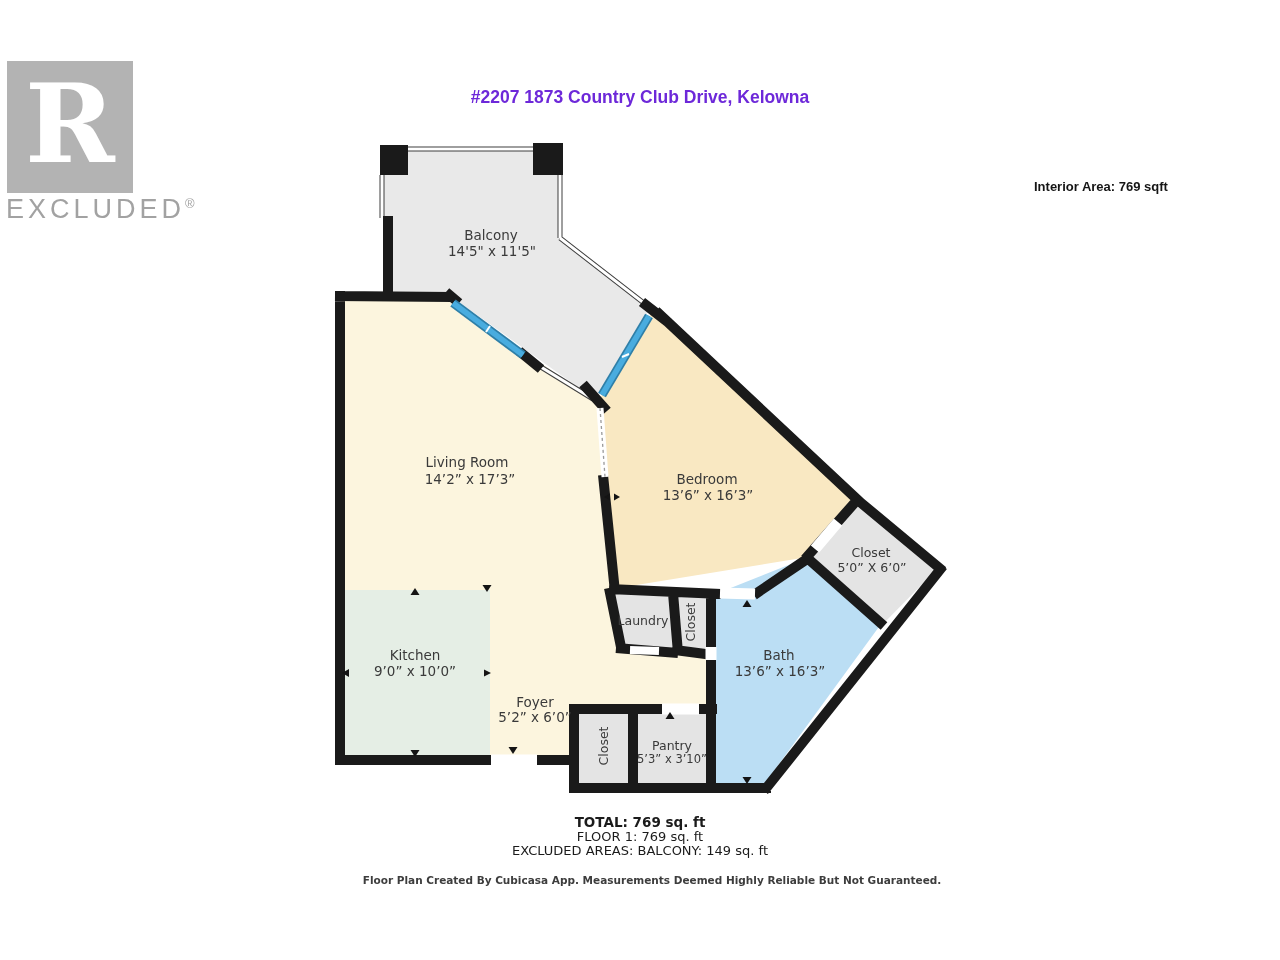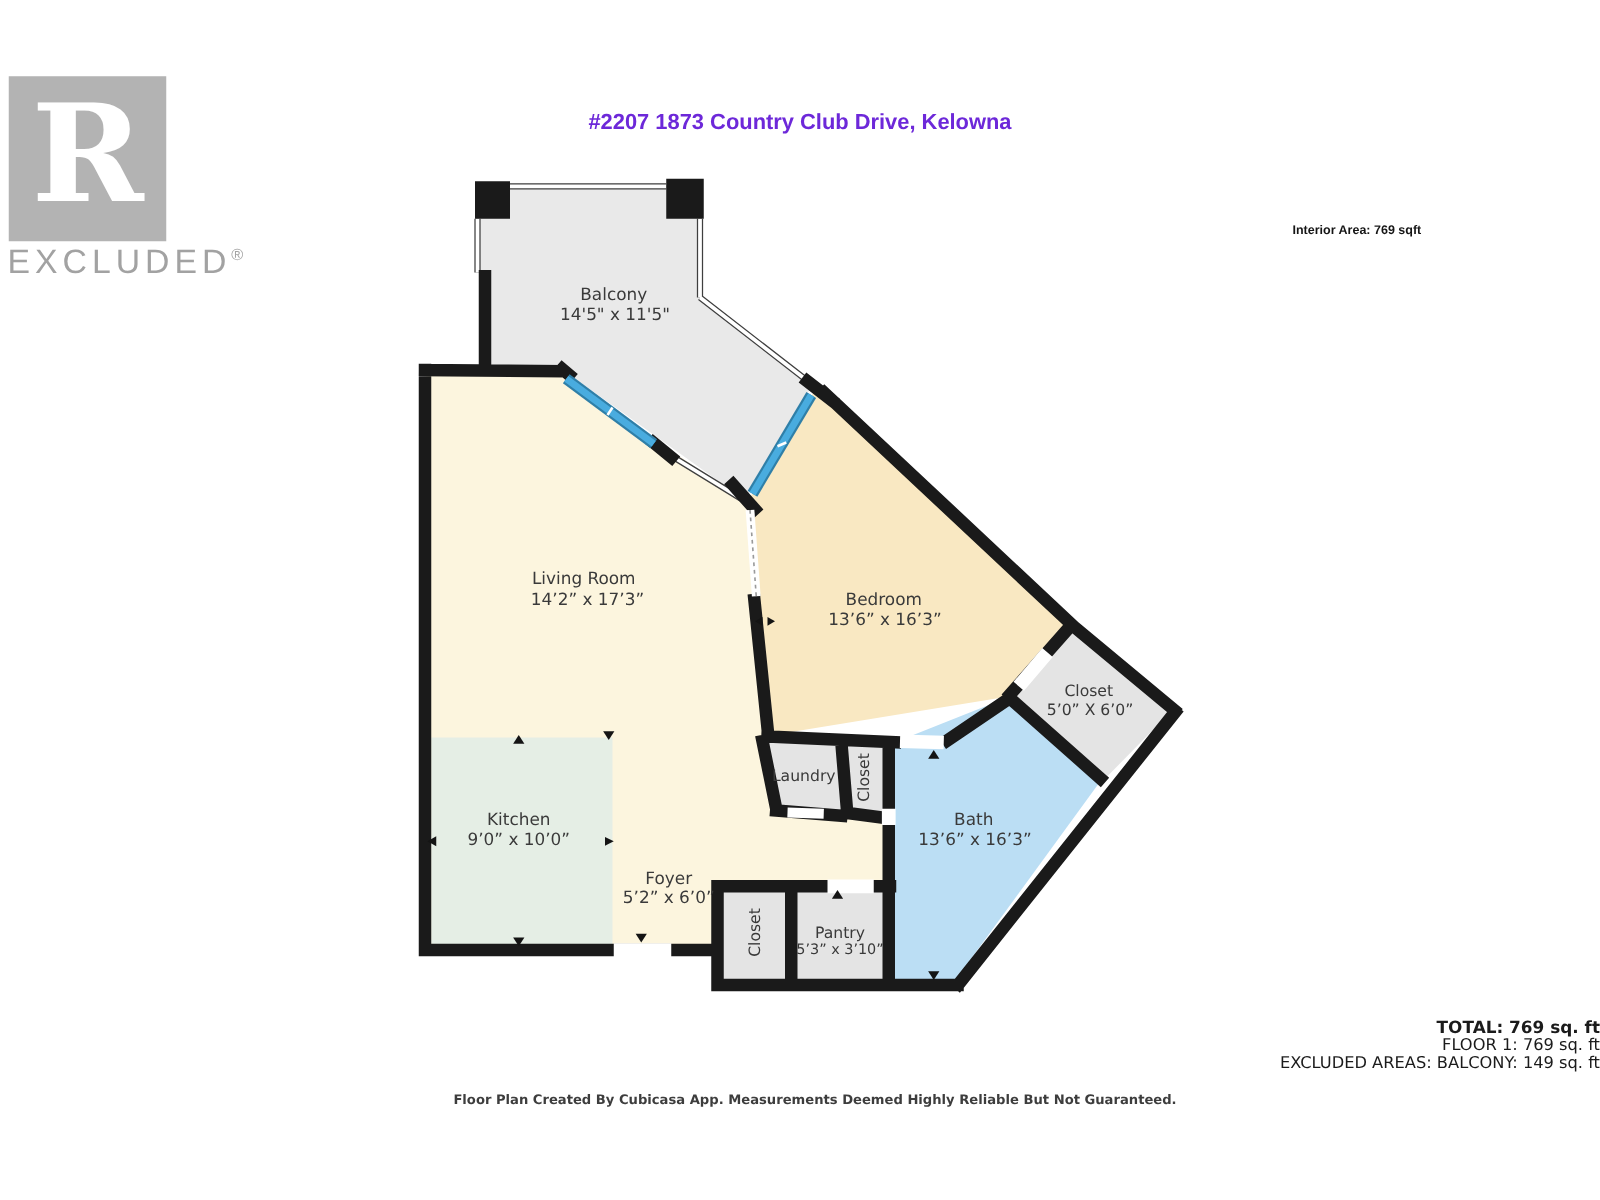--- a/index.html
+++ b/index.html
@@ -13,24 +13,24 @@
   .logo-r{font-family:"DejaVu Serif",serif;font-weight:700;font-size:108px;color:#ffffff;
           line-height:1;margin-top:-6px;}
   .logo-brand{left:6px;top:194px;font-family:"Liberation Sans",sans-serif;font-size:27px;
               color:#a2a2a2;letter-spacing:4px;font-weight:400;white-space:nowrap;}
   .logo-brand sup{font-size:13px;letter-spacing:0;}
 
   
   .page-title{top:87px;left:0;width:1280px;text-align:center;
               font-family:"Liberation Sans",sans-serif;font-weight:700;font-size:17.5px;color:#6d28d9;}
   .interior-area{left:1034px;top:179px;font-family:"Liberation Sans",sans-serif;
-                 font-weight:700;font-size:10px;color:#151515;white-space:nowrap;}
+                 font-weight:700;font-size:13px;color:#151515;white-space:nowrap;}
 
   
-  .summary{top:815px;left:0;width:1280px;text-align:right;color:#1b1b1b;}
+  .summary{top:815px;left:0;width:1280px;text-align:center;color:#1b1b1b;}
   .summary-total{font-size:13.5px;font-weight:700;line-height:15px;}
   .summary-line{font-size:13px;line-height:14px;}
   .disclaimer{top:874px;left:0;width:1280px;text-align:center;
               font-size:10.5px;font-weight:700;color:#3d3d3d;padding-left:12px;}
 
   
   .plan{left:320px;top:130px;}
   .wall{stroke:#1a1a1a;stroke-width:10;fill:none;}
   .wall-thin-outer{stroke:#3f3f3f;stroke-width:5;fill:none;}
   .wall-thin-core{stroke:#ffffff;stroke-width:3;fill:none;}

